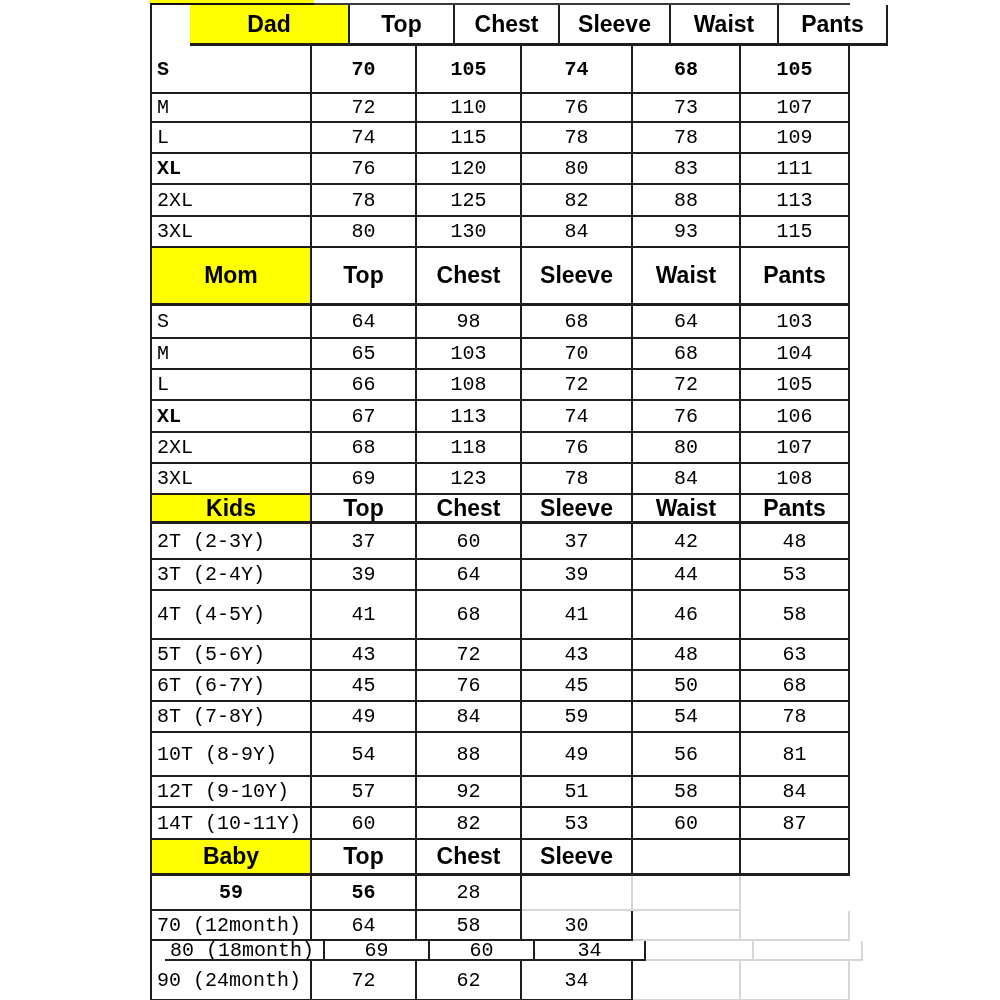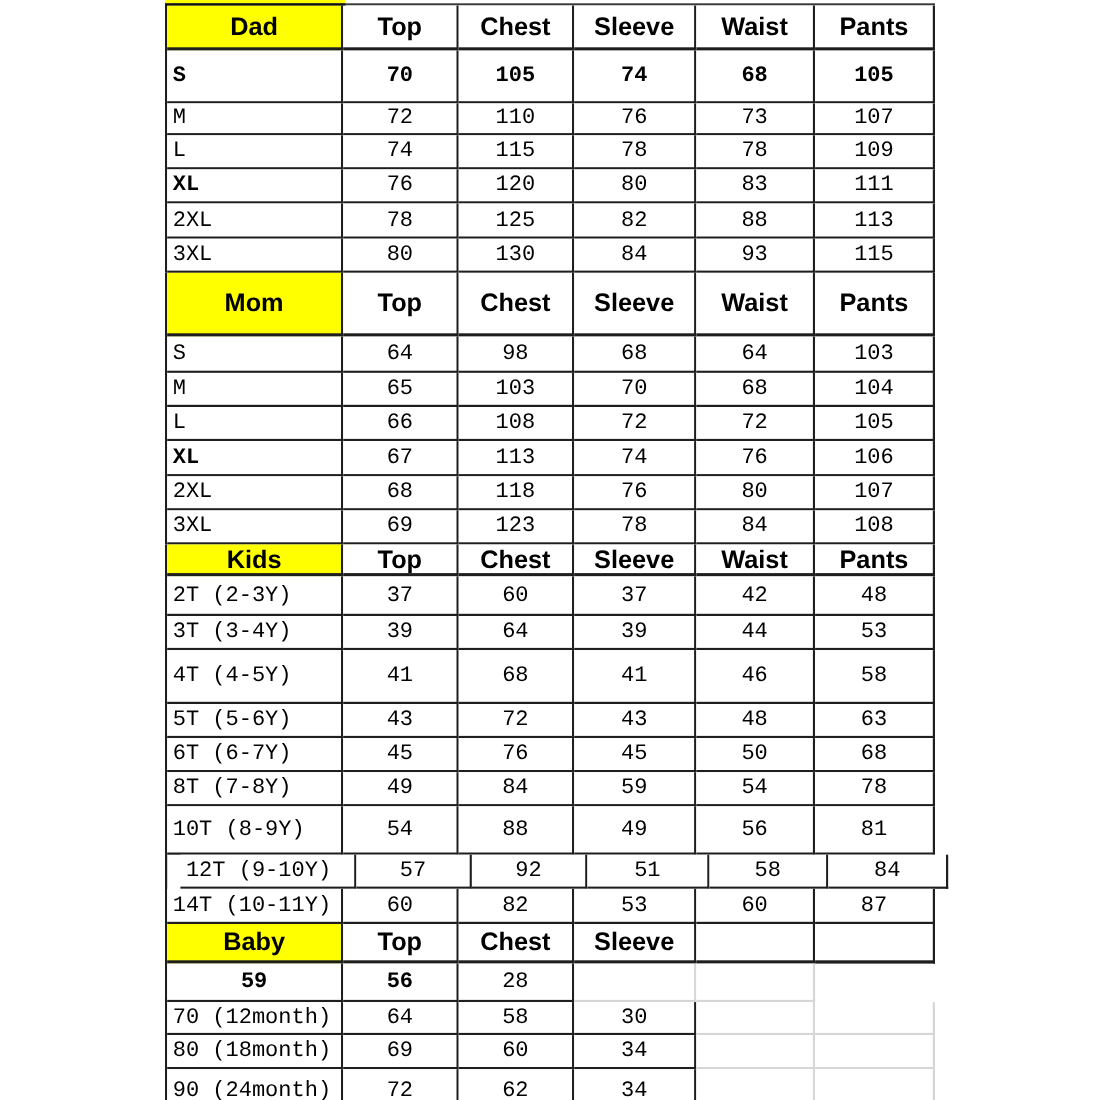--- a/index.html
+++ b/index.html
@@ -82,21 +82,21 @@
   }
 </style>
 </head>
 <body>
 
 <div class="top-sliver"></div>
 <div class="top-sliver-line"></div>
 
 <div class="table-wrap">
     <div class="section first">
-      <div class="grid-row header-row" style="height: 41px;">
+      <div class="grid-row header-row" style="height: 41px; padding-left: 38px;">
         <div class="cell header-label">Dad</div>
         <div class="cell col-header">Top</div>
         <div class="cell col-header">Chest</div>
         <div class="cell col-header">Sleeve</div>
         <div class="cell col-header">Waist</div>
         <div class="cell col-header">Pants</div>
       </div>
       <div class="grid-row" style="height: 48px;">
         <div class="cell label-cell bold">S</div>
         <div class="cell value-cell bold">70</div>
@@ -215,21 +215,21 @@
       </div>
       <div class="grid-row" style="height: 36px;">
         <div class="cell label-cell">2T (2-3Y)</div>
         <div class="cell value-cell">37</div>
         <div class="cell value-cell">60</div>
         <div class="cell value-cell">37</div>
         <div class="cell value-cell">42</div>
         <div class="cell value-cell">48</div>
       </div>
       <div class="grid-row" style="height: 31px;">
-        <div class="cell label-cell">3T (3-4Y)</div>
+        <div class="cell label-cell">3T (2-4Y)</div>
         <div class="cell value-cell">39</div>
         <div class="cell value-cell">64</div>
         <div class="cell value-cell">39</div>
         <div class="cell value-cell">44</div>
         <div class="cell value-cell">53</div>
       </div>
       <div class="grid-row" style="height: 49px;">
         <div class="cell label-cell">4T (4-5Y)</div>
         <div class="cell value-cell">41</div>
         <div class="cell value-cell">68</div>
@@ -262,21 +262,21 @@
         <div class="cell value-cell">78</div>
       </div>
       <div class="grid-row" style="height: 44px;">
         <div class="cell label-cell">10T (8-9Y)</div>
         <div class="cell value-cell">54</div>
         <div class="cell value-cell">88</div>
         <div class="cell value-cell">49</div>
         <div class="cell value-cell">56</div>
         <div class="cell value-cell">81</div>
       </div>
-      <div class="grid-row" style="height: 31px; margin-left: 12px;">
+      <div class="grid-row" style="height: 31px;">
         <div class="cell label-cell">12T (9-10Y)</div>
         <div class="cell value-cell">57</div>
         <div class="cell value-cell">92</div>
         <div class="cell value-cell">51</div>
         <div class="cell value-cell">58</div>
         <div class="cell value-cell">84</div>
       </div>
       <div class="grid-row" style="height: 32px;">
         <div class="cell label-cell">14T (10-11Y)</div>
         <div class="cell value-cell">60</div>
@@ -303,21 +303,21 @@
         <div class="cell value-cell light"></div>
       </div>
       <div class="grid-row" style="height: 30px;">
         <div class="cell label-cell">70 (12month)</div>
         <div class="cell value-cell">64</div>
         <div class="cell value-cell">58</div>
         <div class="cell value-cell">30</div>
         <div class="cell value-cell light"></div>
         <div class="cell value-cell light"></div>
       </div>
-      <div class="grid-row" style="height: 31px;">
+      <div class="grid-row" style="height: 20px; margin-left: 13px;">
         <div class="cell label-cell">80 (18month)</div>
         <div class="cell value-cell">69</div>
         <div class="cell value-cell">60</div>
         <div class="cell value-cell">34</div>
         <div class="cell value-cell light"></div>
         <div class="cell value-cell light"></div>
       </div>
       <div class="grid-row" style="height: 40px;">
         <div class="cell label-cell">90 (24month)</div>
         <div class="cell value-cell">72</div>

